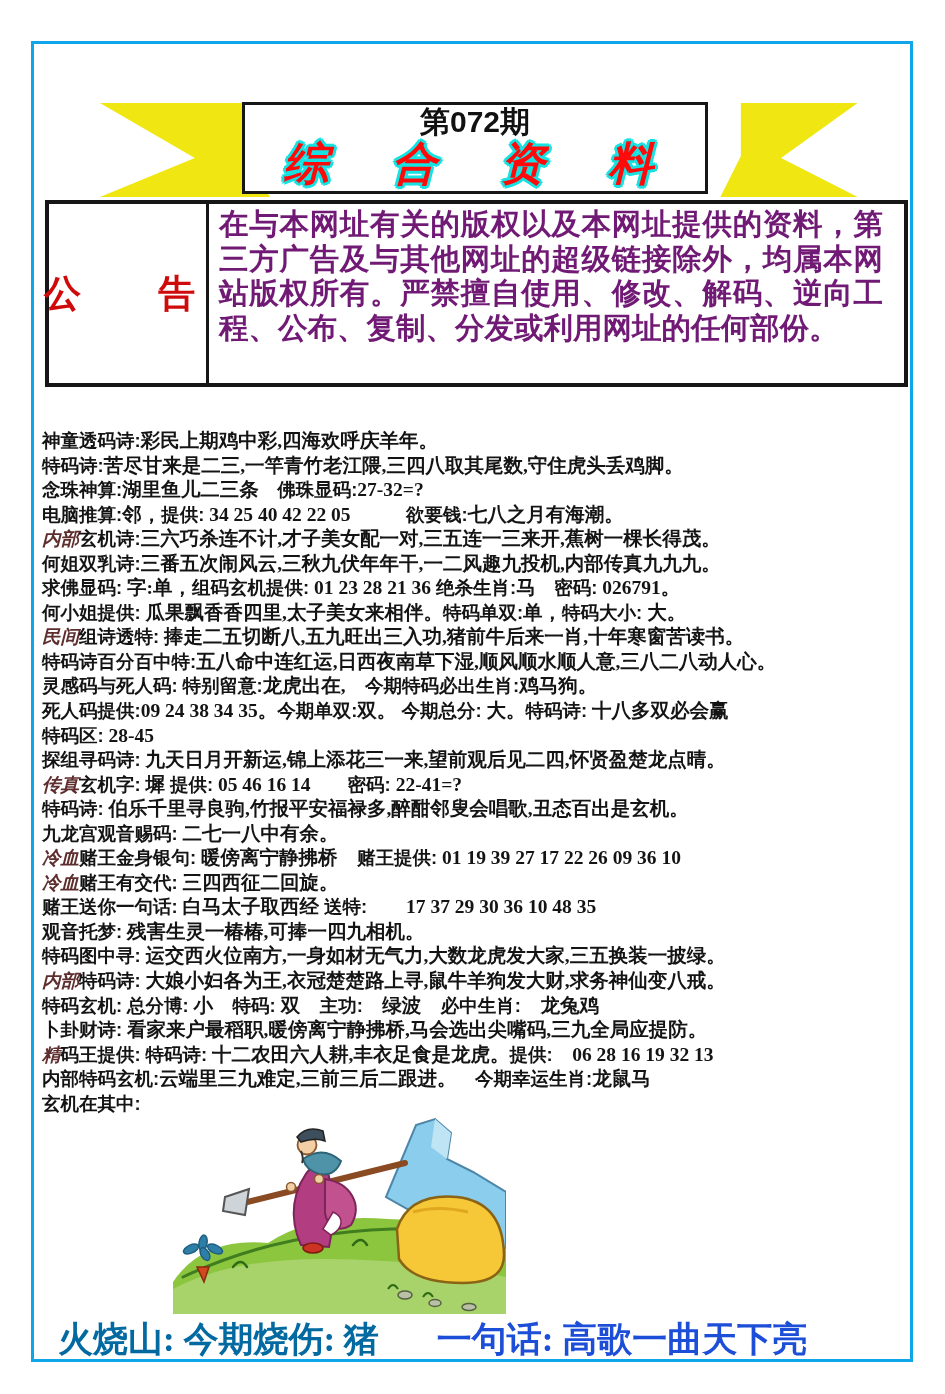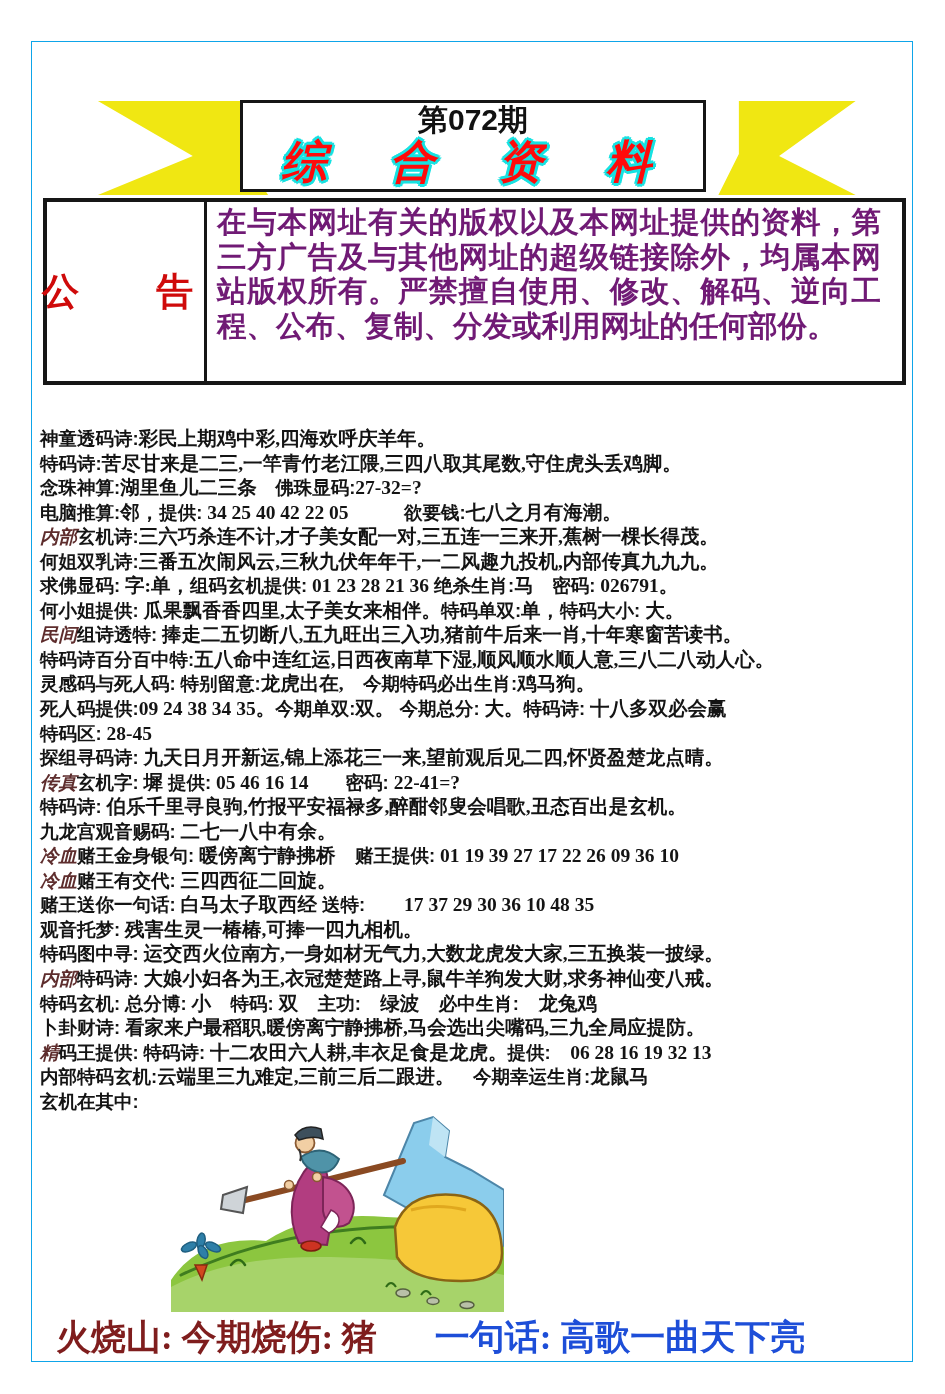--- a/index.html
+++ b/index.html
@@ -3,21 +3,21 @@
 <meta charset="utf-8">
 <style>
   * { margin:0; padding:0; box-sizing:border-box; }
   html,body { background:#f4f4f2; }
   .page {
     position:relative; width:945px; height:1394px; background:#ffffff;
     font-family:"Liberation Serif","DejaVu Serif",serif; overflow:hidden;
   }
   .frame {
     position:absolute; left:31px; top:41px; width:882px; height:1321px;
-    border:1px solid #0ea5e9; background:#ffffff;
+    border:3px solid #0ea5e9; background:#ffffff;
   }
   
   .header { position:absolute; left:0; top:56px; width:100%; height:102px; }
   .ribbon-left  { position:absolute; left:63px;  top:0; width:176px; height:100px; }
   .ribbon-right { position:absolute; left:684px; top:0; width:142px; height:100px; }
   .title-box {
     position:absolute; left:208px; top:2px; width:466px; height:92px;
     border:3px solid #161616; background:#fff; text-align:center;
   }
   .issue { font-size:30px; font-weight:700; color:#111; line-height:32px; margin-top:1px;
@@ -55,21 +55,21 @@
   .line .red { font-weight:800; color:#5e2d2d; font-style:italic;
                font-family:"Liberation Sans","DejaVu Sans",sans-serif; font-size:18.5px; }
   
   .illustration { position:absolute; left:139px; top:1073px; width:333px; height:197px; }
   
   .footer {
     position:absolute; left:0; top:1272px; width:100%; height:46px;
     display:flex; align-items:center; gap:58px; padding-left:24px;
     font-size:35px; font-weight:800; white-space:nowrap;
   }
-  .footer .red-part   { color:#7f1d1d; }
+  .footer .red-part   { color:#0369a1; }
   .footer .green-part { color:#1d4ed8; }
 </style>
 </head>
 <body>
 
 <div class="page">
   <div class="frame">
 
     <div class="header">
       <svg class="ribbon-left" viewBox="0 0 180 100" preserveAspectRatio="none">

